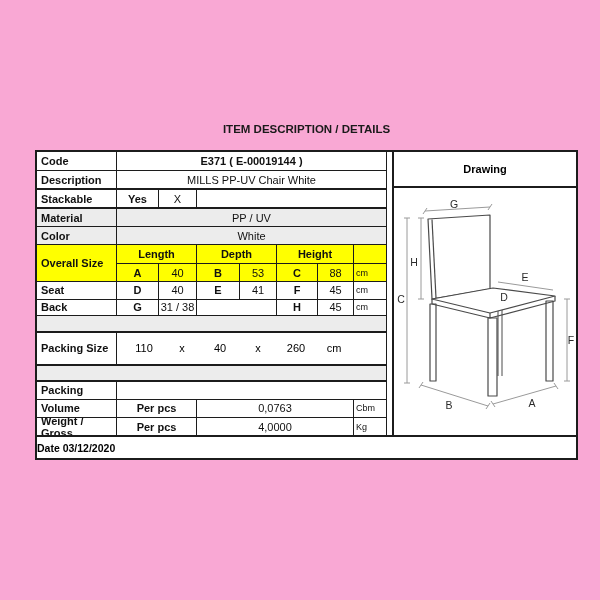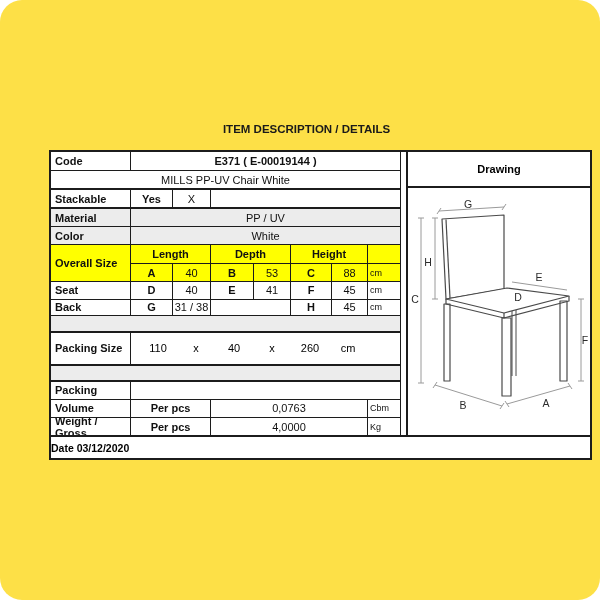--- a/index.html
+++ b/index.html
@@ -1,20 +1,20 @@
 <!DOCTYPE html>
 <html><head>
 <meta charset="utf-8">
 <style>
   * { box-sizing: border-box; margin: 0; padding: 0; }
   body { background: #fff; font-family: "Liberation Sans", sans-serif; }
-  .page { position: relative; width: 600px; height: 600px; background: #fde047; overflow: hidden; border-radius: 22px; }
+  .page { position: relative; width: 600px; height: 600px; background: #f9a8d4; overflow: hidden; }
   .doc-title { position: absolute; top: 123px; left: 35px; width: 543px; text-align: center;
                font-size: 11.5px; font-weight: bold; color: #1a1a1a; }
-  .sheet { position: absolute; left: 49px; top: 150px; width: 543px; height: 310px;
+  .sheet { position: absolute; left: 35px; top: 150px; width: 543px; height: 310px;
            border: 2px solid #1c1c1c; background: #fff; }
   .top { display: flex; height: 283px; }
   .data-table { width: 350px; border-right: 1px solid #1c1c1c; display: flex; flex-direction: column; }
   .gap-col { width: 5px; }
   .drawing-cell { flex: 1; border-left: 2px solid #1c1c1c; display: flex; flex-direction: column; }
   .row { display: flex; border-bottom: 1px solid #1c1c1c; }
   .row.bb2 { border-bottom-width: 2px; }
   .row.nb { border-bottom: none; }
   .cell { display: flex; align-items: center; justify-content: center;
           border-right: 1px solid #1c1c1c; font-size: 11px; color: #111; overflow: hidden; }
@@ -48,20 +48,21 @@
     <div class="top">
 
       <div class="data-table">
 
         <div class="row" style="height:20px">
           <div class="cell lbl">Code</div>
           <div class="cell wide last b">E371 ( E-00019144 )</div>
         </div>
 
         <div class="row bb2" style="height:20px">
+          <div class="cell lbl">Description</div>
           <div class="cell wide last">MILLS PP-UV Chair White</div>
         </div>
 
         <div class="row bb2" style="height:20px">
           <div class="cell lbl">Stackable</div>
           <div class="cell b" style="width:42px">Yes</div>
           <div class="cell" style="width:38px">X</div>
           <div class="cell wide last"></div>
         </div>
 

